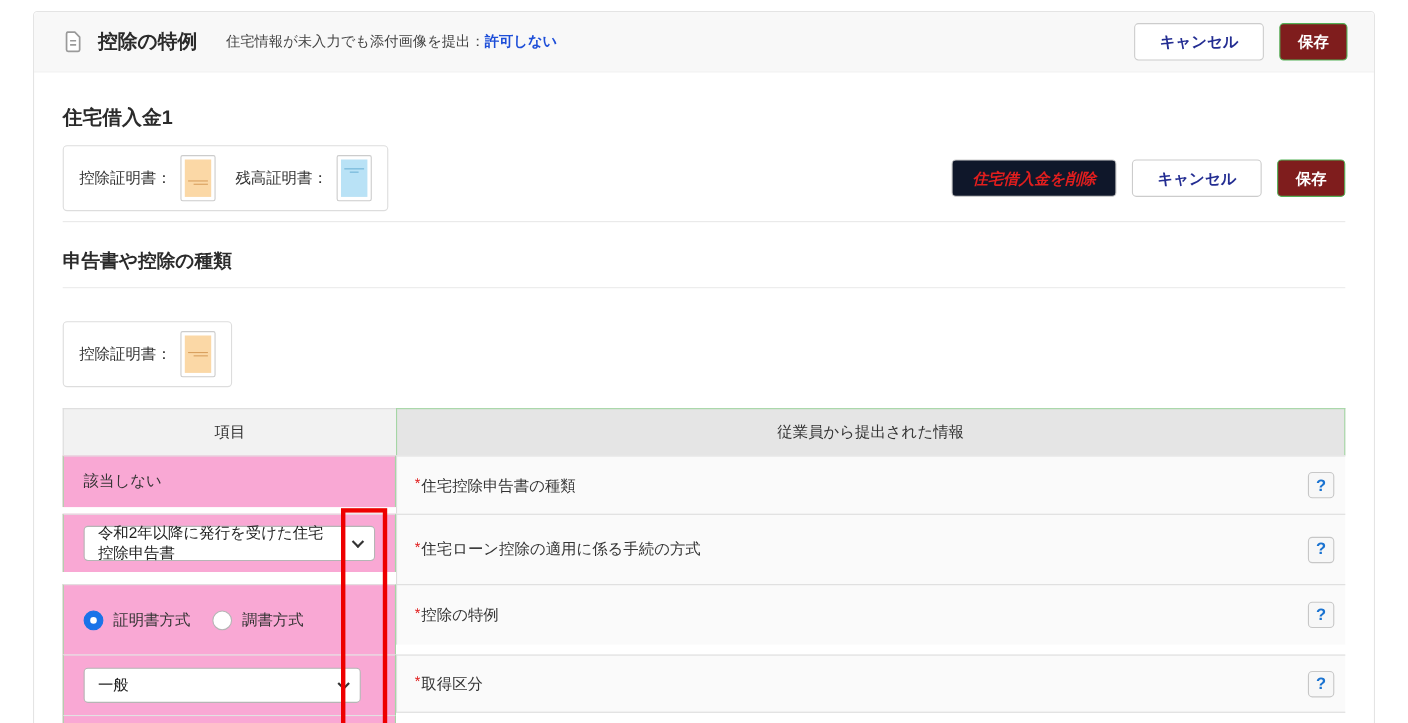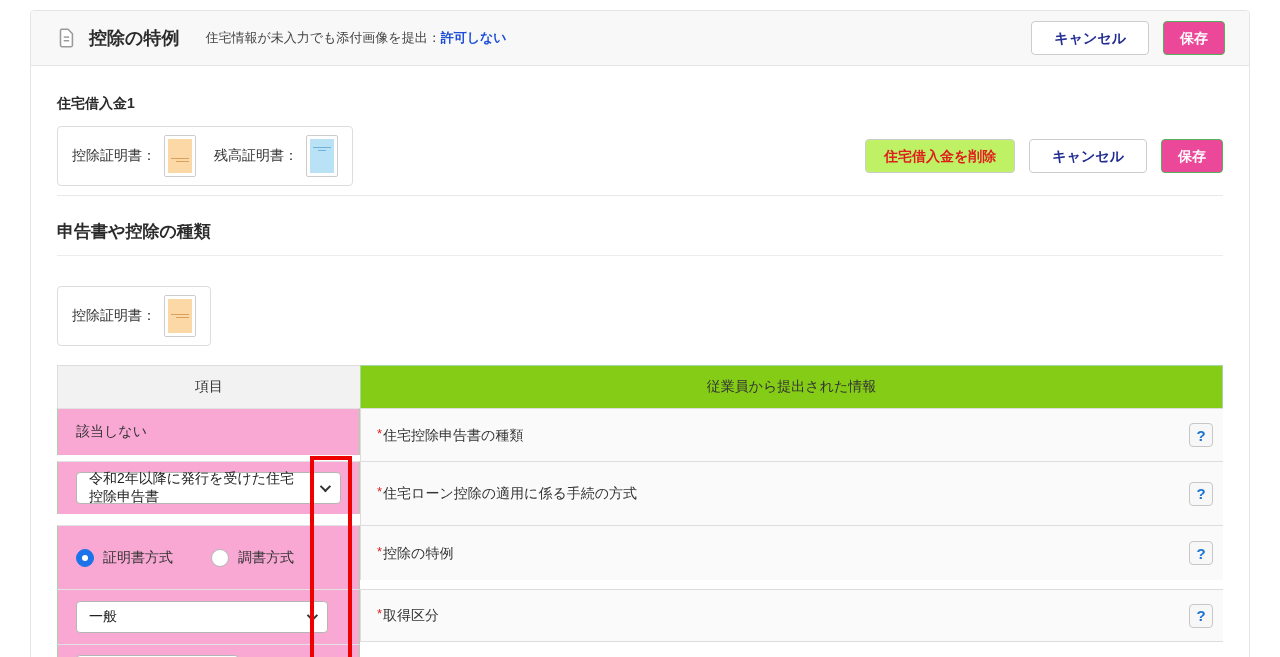--- a/index.html
+++ b/index.html
@@ -15,26 +15,26 @@
   .doc-icon { width: 22px; height: 22px; margin-right: 12px; flex: 0 0 auto; }
   .card-title { font-size: 18px; font-weight: bold; color: #2b2b2b; margin-right: 26px; }
   .card-subtitle { font-size: 13px; color: #444; }
   .card-subtitle b { color: #1d4ed8; }
   .header-actions { margin-left: auto; display: flex; gap: 14px; align-items: center; }
 
   .btn { display: inline-flex; align-items: center; justify-content: center;
     border-radius: 4px; font-size: 14px; font-weight: bold; cursor: pointer;
     padding: 9px 18px; line-height: 1; border: 1px solid transparent; }
   .btn-cancel { background: #fff; border-color: #ccc; color: #232d92; padding: 9px 22px; }
-  .btn-save { background: #ec4899; border-color: #53b156; color: #fff; padding: 9px 16px; }
-  .btn-delete { background: #bef264; border-color: #ccc; color: #e01e1e; }
+  .btn-save { background: #7f1d1d; border-color: #53b156; color: #fff; padding: 9px 16px; }
+  .btn-delete { background: #0f172a; border-color: #ccc; color: #e01e1e; font-style: italic; }
 
   
   .card-body { padding: 0 26px; }
-  .section-heading { font-size: 14px; font-weight: bold; color: #2b2b2b; margin-top: 29px; }
+  .section-heading { font-size: 18px; font-weight: bold; color: #2b2b2b; margin-top: 29px; }
   .section-heading.sub { font-size: 17px; padding-bottom: 12px; border-bottom: 1px solid #ececec; margin-top: 24px; }
 
   .loan-toolbar { display: flex; align-items: center; justify-content: space-between; margin-top: 13px; }
   .attach-box { display: inline-flex; align-items: center; gap: 10px;
     border: 1px solid #ddd; border-radius: 4px; padding: 8px 14px; background: #fff; }
   .attach-item { display: inline-flex; align-items: center; gap: 8px; }
   .attach-label { font-size: 14px; color: #333; }
   .thumb { width: 32px; height: 42px; border: 1px solid #ccc; border-radius: 2px;
     background: #fff; padding: 3px; display: flex; }
   .thumb-inner { flex: 1; position: relative; }
@@ -52,36 +52,36 @@
   
   .info-table { position: relative; margin-top: 19px; display: grid;
     grid-template-columns: 303px 1fr; }
   .cl { background: #fafafa; border-left: 1px solid #ddd; border-top: 1px solid #ddd;
     display: flex; align-items: center; padding: 0 10px 0 16px; font-size: 14px; }
   .cl.head { background: #f2f2f2; justify-content: center; padding: 0; font-size: 14px; color: #333; }
   .cl.last { border-bottom: 1px solid #ddd; }
   .cr { background: #f9a8d4; border-left: 1px solid #a5d6a5; border-right: 1px solid #a5d6a5;
     border-top: 1px solid #e2e2e2; display: flex; align-items: center;
     padding: 0 18px; font-size: 14px; }
-  .cr.head { background: #84cc16; border-top: 1px solid #a5d6a5; justify-content: center; color: #333; }
+  .cr.head { background: #e5e5e5; border-top: 1px solid #a5d6a5; justify-content: center; color: #333; }
   .cr.last { border-bottom: 1px solid #a5d6a5; }
 
   .row-label { flex: 1; line-height: 1.45; padding-right: 6px; }
   .req { color: #e02020; font-size: 13px; vertical-align: 2px; margin-right: 1px; }
   .help-btn { width: 24px; height: 24px; border: 1px solid #c7c7c7; border-radius: 4px;
     background: #f7f7f7; color: #1a73d1; font-weight: bold; font-size: 15px;
     display: inline-flex; align-items: center; justify-content: center; cursor: pointer; flex: 0 0 auto; }
 
   .select { height: 32px; background: #fff; border: 1px solid #b5b5b5; border-radius: 4px;
     display: inline-flex; align-items: center; padding: 0 12px; cursor: pointer;
     font-size: 14px; color: #222; justify-content: space-between; }
   .chevron { width: 8px; height: 8px; border-right: 2px solid #333; border-bottom: 2px solid #333;
     transform: rotate(45deg) translateY(-2px); margin-left: 14px; flex: 0 0 auto; }
 
-  .radio-group { display: flex; align-items: center; gap: 38px; }
+  .radio-group { display: flex; align-items: center; gap: 20px; }
   .radio-opt { display: inline-flex; align-items: center; gap: 9px; cursor: pointer; }
   .radio { width: 18px; height: 18px; border-radius: 50%; border: 1px solid #b5b5b5;
     background: #fff; position: relative; flex: 0 0 auto; }
   .radio.on { background: #1a73e8; border-color: #1a73e8; }
   .radio.on::after { content: ""; position: absolute; left: 5px; top: 5px; width: 6px; height: 6px;
     border-radius: 50%; background: #fff; }
 
   .red-highlight { position: absolute; left: 253px; top: 91px; width: 42px; height: 229px;
     border: 4px solid #ee0000; pointer-events: none; z-index: 5; }
 </style>

